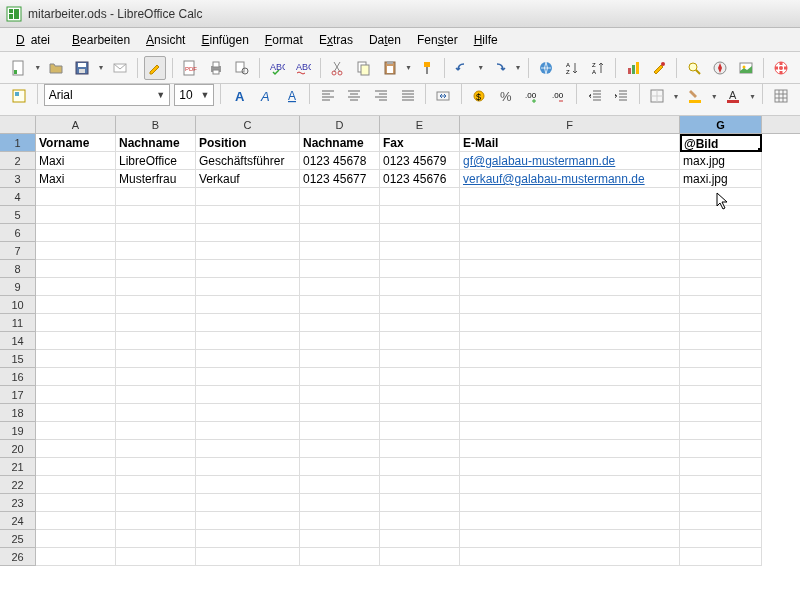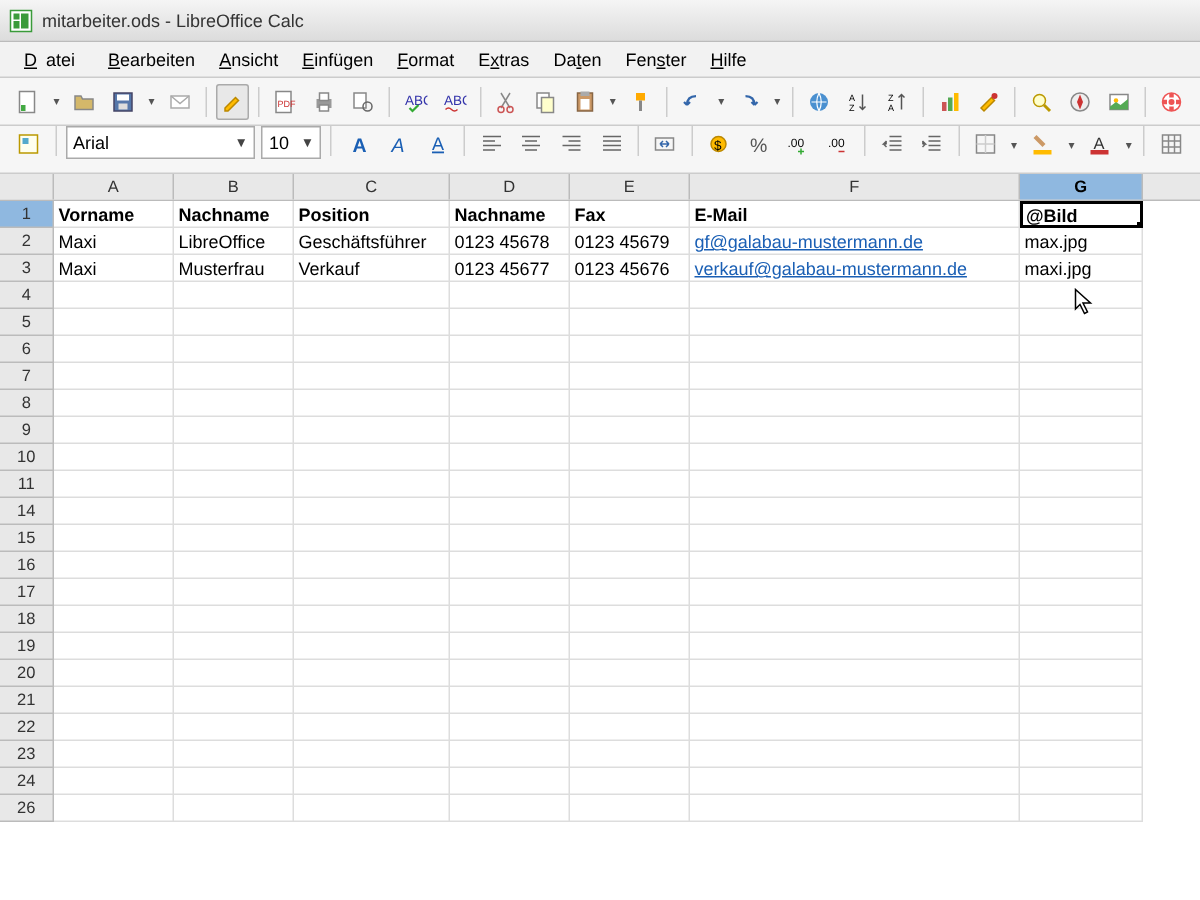--- a/index.html
+++ b/index.html
@@ -586,20 +586,30 @@
         <div class="rownum">24</div>
         <div class="cell" style="width: 80px;"></div>
         <div class="cell" style="width: 80px;"></div>
         <div class="cell" style="width: 104px;"></div>
         <div class="cell" style="width: 80px;"></div>
         <div class="cell" style="width: 80px;"></div>
         <div class="cell" style="width: 220px;"></div>
         <div class="cell" style="width: 82px;"></div>
       </div>
       <div class="row">
+        <div class="rownum">25</div>
+        <div class="cell" style="width: 80px;"></div>
+        <div class="cell" style="width: 80px;"></div>
+        <div class="cell" style="width: 104px;"></div>
+        <div class="cell" style="width: 80px;"></div>
+        <div class="cell" style="width: 80px;"></div>
+        <div class="cell" style="width: 220px;"></div>
+        <div class="cell" style="width: 82px;"></div>
+      </div>
+      <div class="row">
         <div class="rownum">26</div>
         <div class="cell" style="width: 80px;"></div>
         <div class="cell" style="width: 80px;"></div>
         <div class="cell" style="width: 104px;"></div>
         <div class="cell" style="width: 80px;"></div>
         <div class="cell" style="width: 80px;"></div>
         <div class="cell" style="width: 220px;"></div>
         <div class="cell" style="width: 82px;"></div>
       </div>
     </div>

